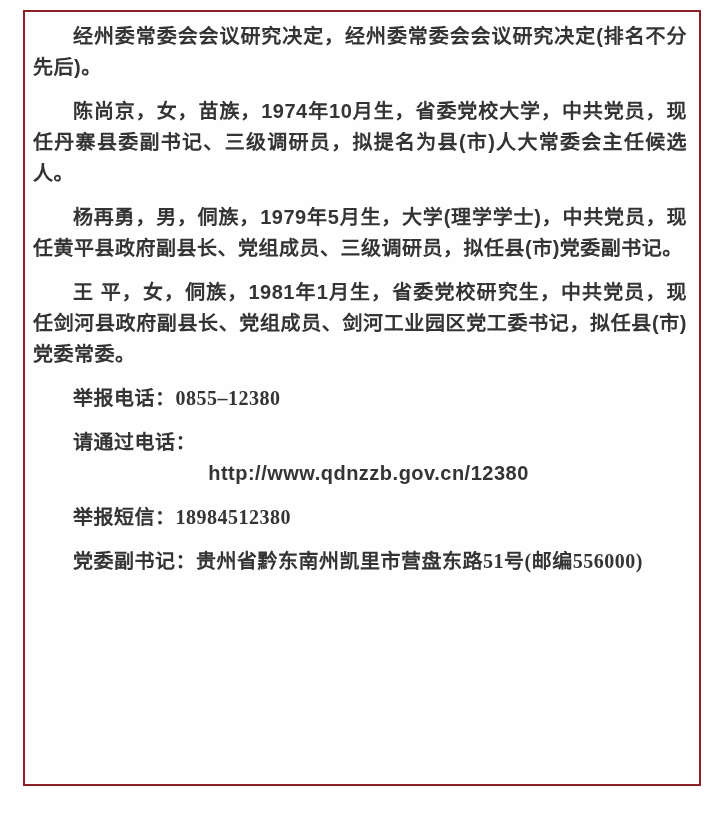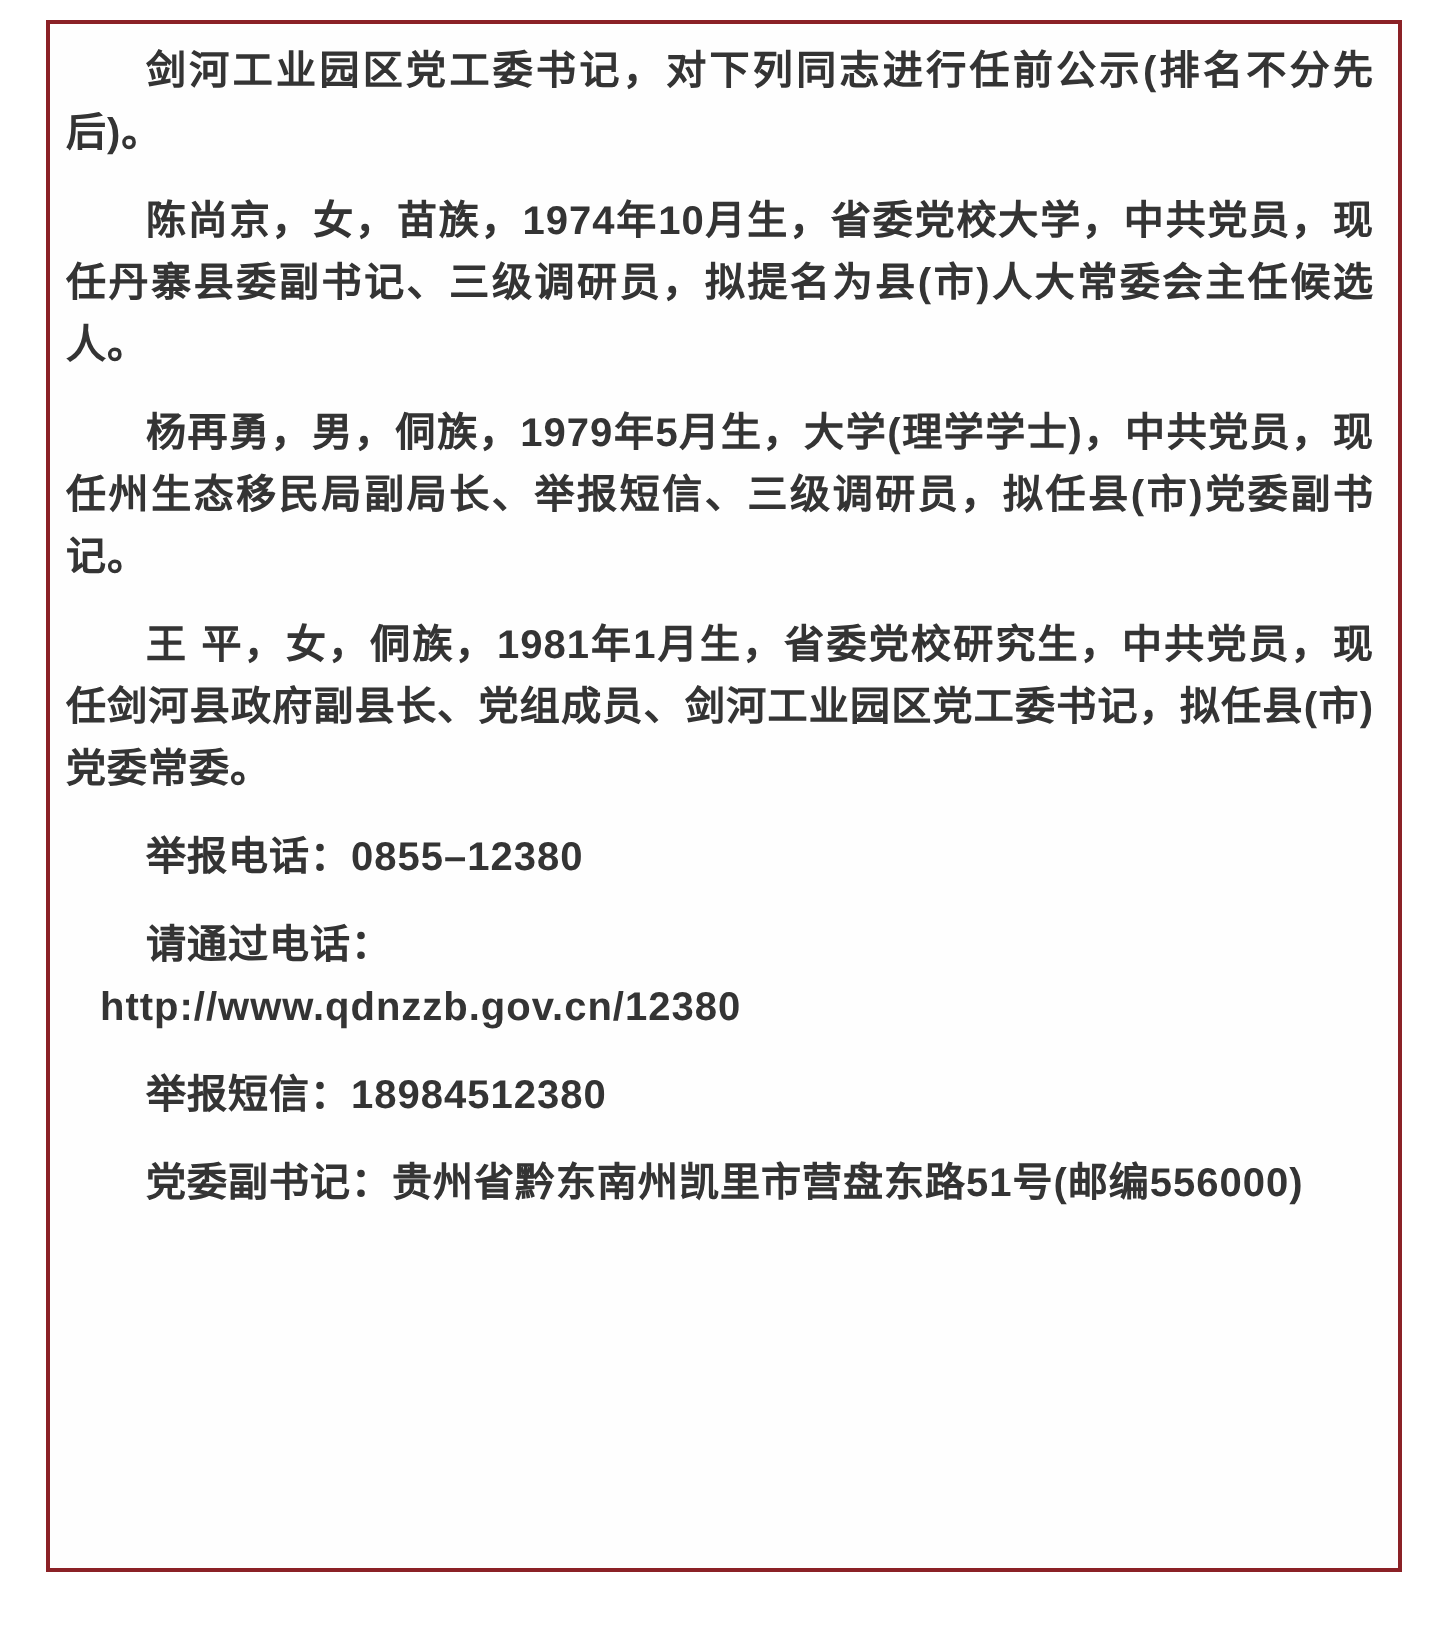--- a/index.html
+++ b/index.html
@@ -31,41 +31,43 @@
   }
   p {
     margin: 0 0 13px 0;
   }
   .para {
     text-indent: 2em;
     text-align: justify;
   }
   .contact-line {
     text-indent: 2em;
+    font-family: Liberation Serif, serif;
   }
   .url-line {
     display: block;
     text-indent: 0.85em;
+    text-align: center;
   }
   .label-line {
     display: block;
     text-indent: 2em;
   }
 </style>
 </head>
 <body>
 
 <div class="doc-frame">
   <div class="doc-content">
 
-    <p class="para">剑河工业园区党工委书记，对下列同志进行任前公示(排名不分先后)。</p>
+    <p class="para">经州委常委会会议研究决定，经州委常委会会议研究决定(排名不分先后)。</p>
 
     <p class="para">陈尚京，女，苗族，1974年10月生，省委党校大学，中共党员，现任丹寨县委副书记、三级调研员，拟提名为县(市)人大常委会主任候选人。</p>
 
-    <p class="para">杨再勇，男，侗族，1979年5月生，大学(理学学士)，中共党员，现任州生态移民局副局长、举报短信、三级调研员，拟任县(市)党委副书记。</p>
+    <p class="para">杨再勇，男，侗族，1979年5月生，大学(理学学士)，中共党员，现任黄平县政府副县长、党组成员、三级调研员，拟任县(市)党委副书记。</p>
 
 
     <p class="para">王 平，女，侗族，1981年1月生，省委党校研究生，中共党员，现任剑河县政府副县长、党组成员、剑河工业园区党工委书记，拟任县(市)党委常委。</p>
 
 
     <p class="contact-line"><span>举报电话：</span><span>0855–12380</span></p>
 
     <p>
         <span class="label-line">请通过电话：</span>
         <span class="url-line">http://www.qdnzzb.gov.cn/12380</span>

